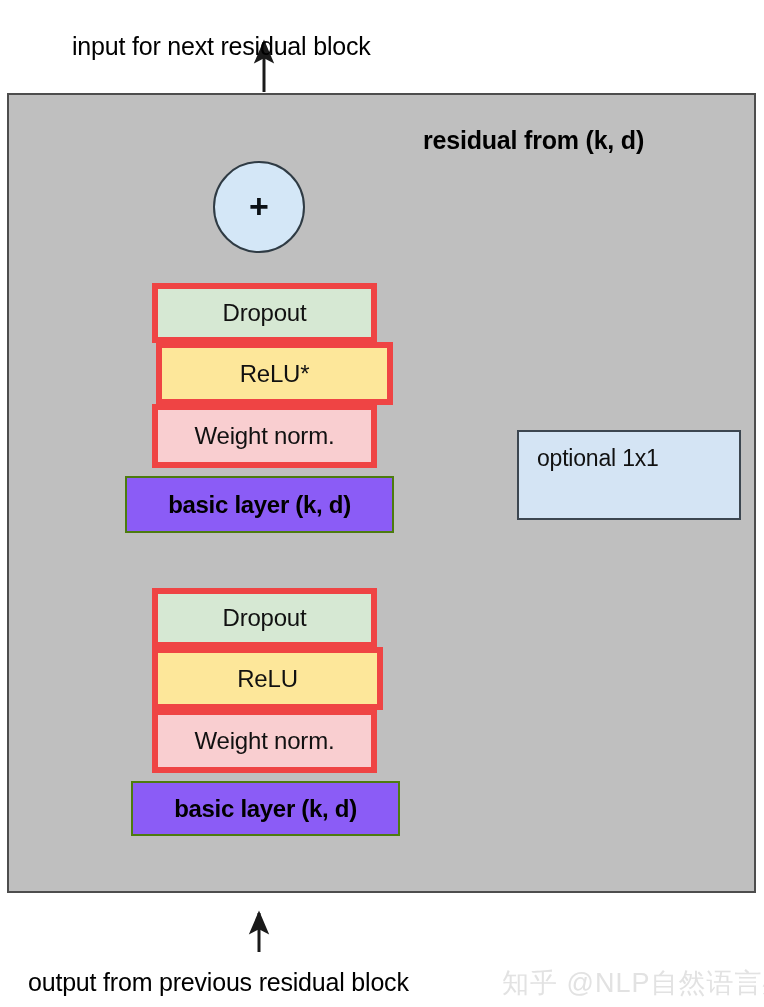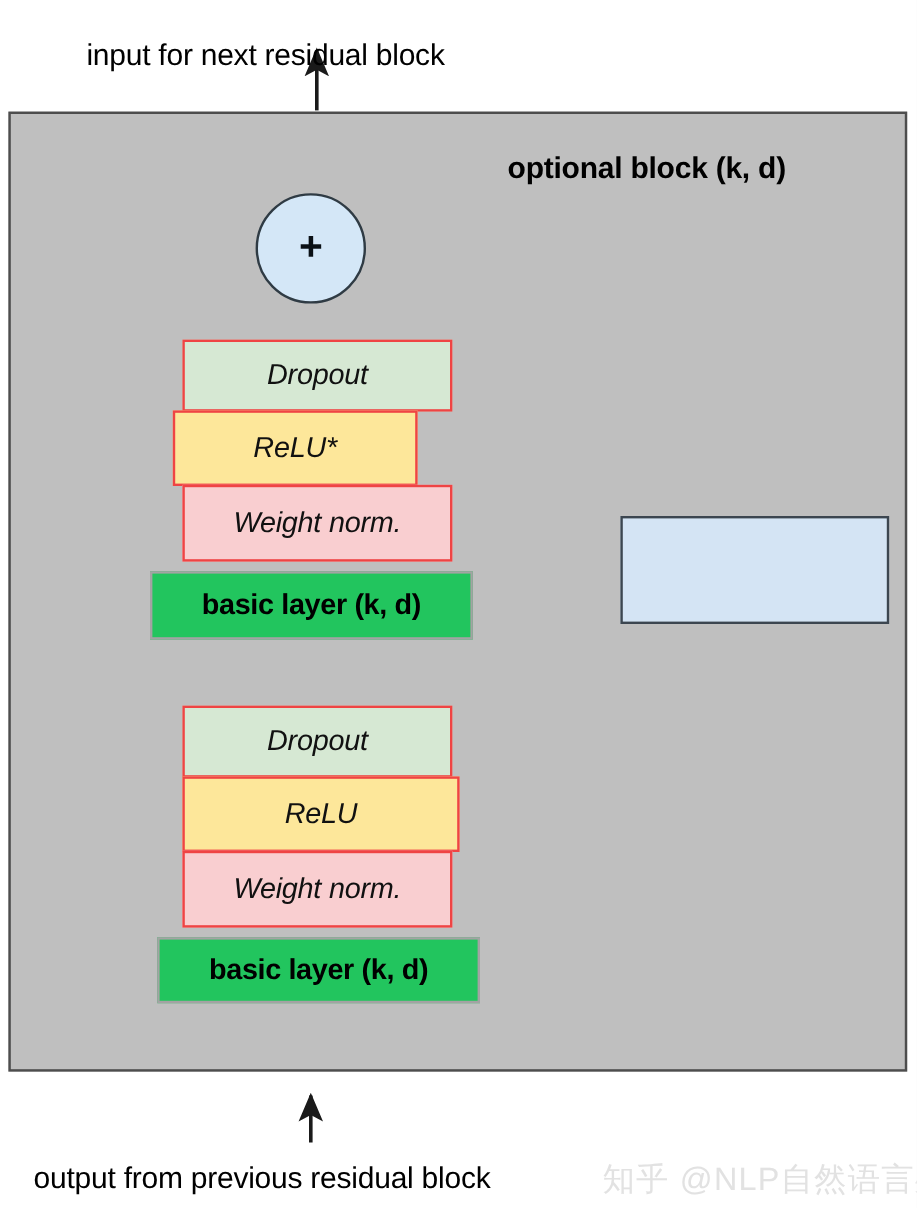--- a/index.html
+++ b/index.html
@@ -68,47 +68,46 @@
   #add-symbol {
     font-size: 34px;
     font-weight: bold;
     color: #0b1116;
     line-height: 1;
     margin-top: -3px;
   }
 
   
   .op-box {
-    border: 2px solid #ef4444;
+    border: 6px solid #ef4444;
     display: flex;
     align-items: center;
     justify-content: center;
     font-size: 24px;
     color: #111111;
     letter-spacing: -0.2px;
-    font-style: italic;
   }
   .basic-box {
-    border: 2px solid #a3a3a3;
-    background: #22c55e;
+    border: 2px solid #4d7c0f;
+    background: #8b5cf6;
     display: flex;
     align-items: center;
     justify-content: center;
     font-size: 24px;
     font-weight: bold;
     color: #000000;
     letter-spacing: -0.3px;
   }
   .box-dropout { background: #d6e8d3; }
   .box-relu    { background: #fde79a; }
   .box-wnorm   { background: #f9ced0; text-align: center; }
 
   
   #up-dropout { left: 152px; top: 283px; width: 225px; height: 60px; }
-  #up-relu    { left: 144px; top: 342px; width: 204px; height: 63px; }
+  #up-relu    { left: 156px; top: 342px; width: 237px; height: 63px; }
   #up-wnorm   { left: 152px; top: 404px; width: 225px; height: 64px; }
   #up-basic   { left: 125px; top: 476px; width: 269px; height: 57px; }
 
   
   #lo-dropout { left: 152px; top: 588px; width: 225px; height: 60px; }
   #lo-relu    { left: 152px; top: 647px; width: 231px; height: 63px; }
   #lo-wnorm   { left: 152px; top: 709px; width: 225px; height: 64px; }
   #lo-basic   { left: 131px; top: 781px; width: 269px; height: 55px; }
 
   
@@ -163,34 +162,35 @@
   <line x1="264" y1="92" x2="264" y2="42" stroke="#1a1a1a" stroke-width="3" marker-end="url(#arrowhead)"></line>
 
   <polyline points="268,861 634,861 634,521" fill="none" stroke="#1a1a1a" stroke-width="3"></polyline>
   <polyline points="634,430 634,206 312,206" fill="none" stroke="#1a1a1a" stroke-width="3" marker-end="url(#arrowhead)"></polyline>
 </svg>
 
 <div class="abs outer-label" id="top-label">input for next residual block</div>
 
 <div class="abs" id="residual-panel"></div>
 
-<div class="abs" id="panel-title">optional block (k, d)</div>
+<div class="abs" id="panel-title">residual from (k, d)</div>
 
 <div class="abs" id="add-circle">
   <span id="add-symbol">+</span>
 </div>
 
 <div class="abs op-box box-dropout" id="up-dropout">Dropout</div>
 <div class="abs op-box box-relu" id="up-relu">ReLU*</div>
 <div class="abs op-box box-wnorm" id="up-wnorm">Weight norm.</div>
 <div class="abs basic-box" id="up-basic">basic layer (k, d)</div>
 
 <div class="abs op-box box-dropout" id="lo-dropout">Dropout</div>
 <div class="abs op-box box-relu" id="lo-relu">ReLU</div>
 <div class="abs op-box box-wnorm" id="lo-wnorm">Weight norm.</div>
 <div class="abs basic-box" id="lo-basic">basic layer (k, d)</div>
 
 <div class="abs" id="opt-conv">
+  <div>optional 1x1</div>
 </div>
 
 <div class="abs outer-label" id="bottom-label">output from previous residual block</div>
 
 <div class="abs" id="watermark">知乎 @NLP自然语言处理</div>
 
 </body></html>

